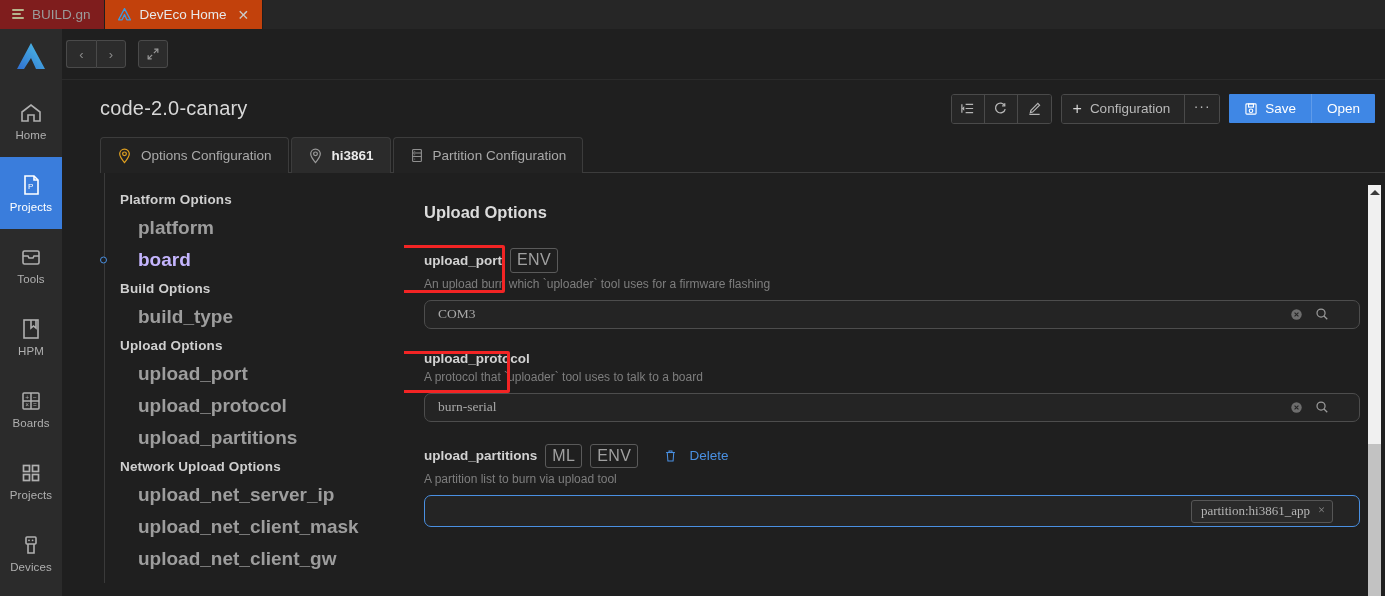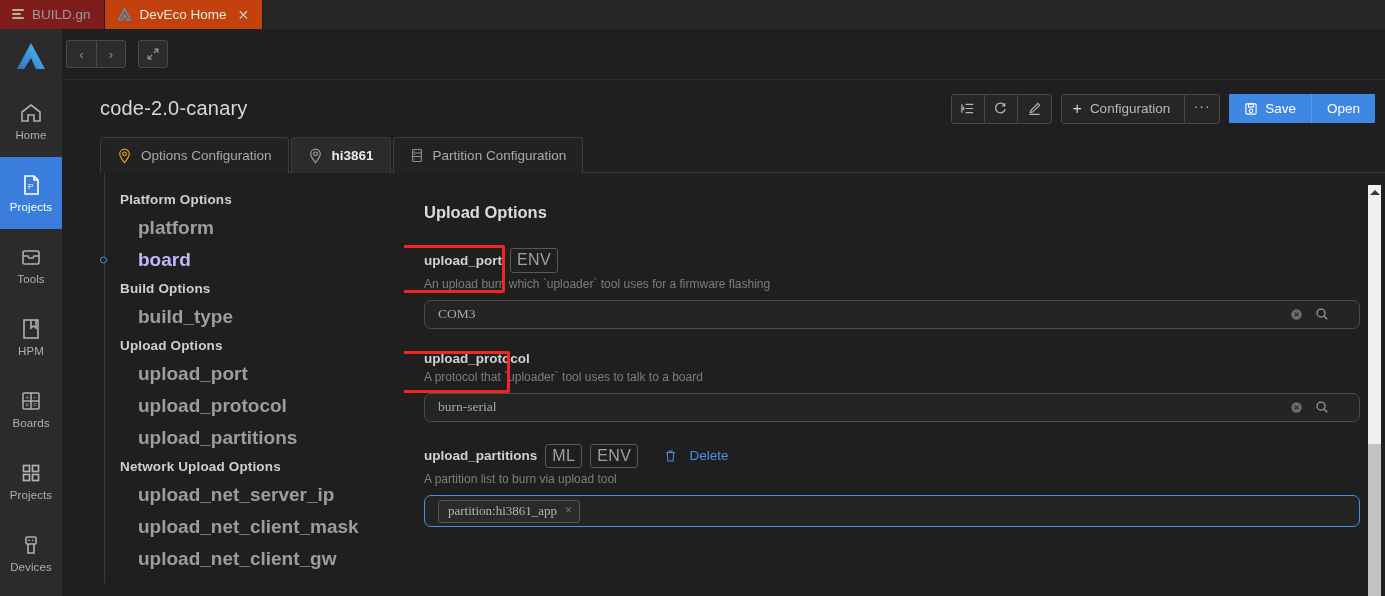--- a/index.html
+++ b/index.html
@@ -171,21 +171,21 @@
     color: #4a90e2; font-size: 13.5px; cursor: pointer;
   }
   .fdesc { font-size: 12px; color: #7e7e7e; margin-bottom: 9px; }
   .inputbox {
     width: 936px; height: 29px; background: #242424;
     border: 1px solid #4d4d4d; border-radius: 7px;
     display: flex; align-items: center; padding: 0 26px 0 13px;
     position: relative;
     font-family: Liberation Serif, serif;
   }
-  .inputbox.focused { border-color: #4a90e2; height: 32px; }
+  .inputbox.focused { border-color: #4a90e2; height: 32px; justify-content: flex-end; }
   .inputval { font-size: 13.5px; color: #a8a8a8; flex: 1; }
   .inputicons { display: flex; align-items: center; gap: 12px; padding-right: 4px; }
   .chip {
     display: inline-flex; align-items: center; gap: 8px;
     border: 1px solid #565656; border-radius: 3px;
     padding: 2px 7px 3px 9px; font-size: 13px; color: #b4b4b4;
     background: #2a2a2a;
   }
   .chip .chipx { color: #8b8b8b; font-size: 12.5px; cursor: pointer; }
 

